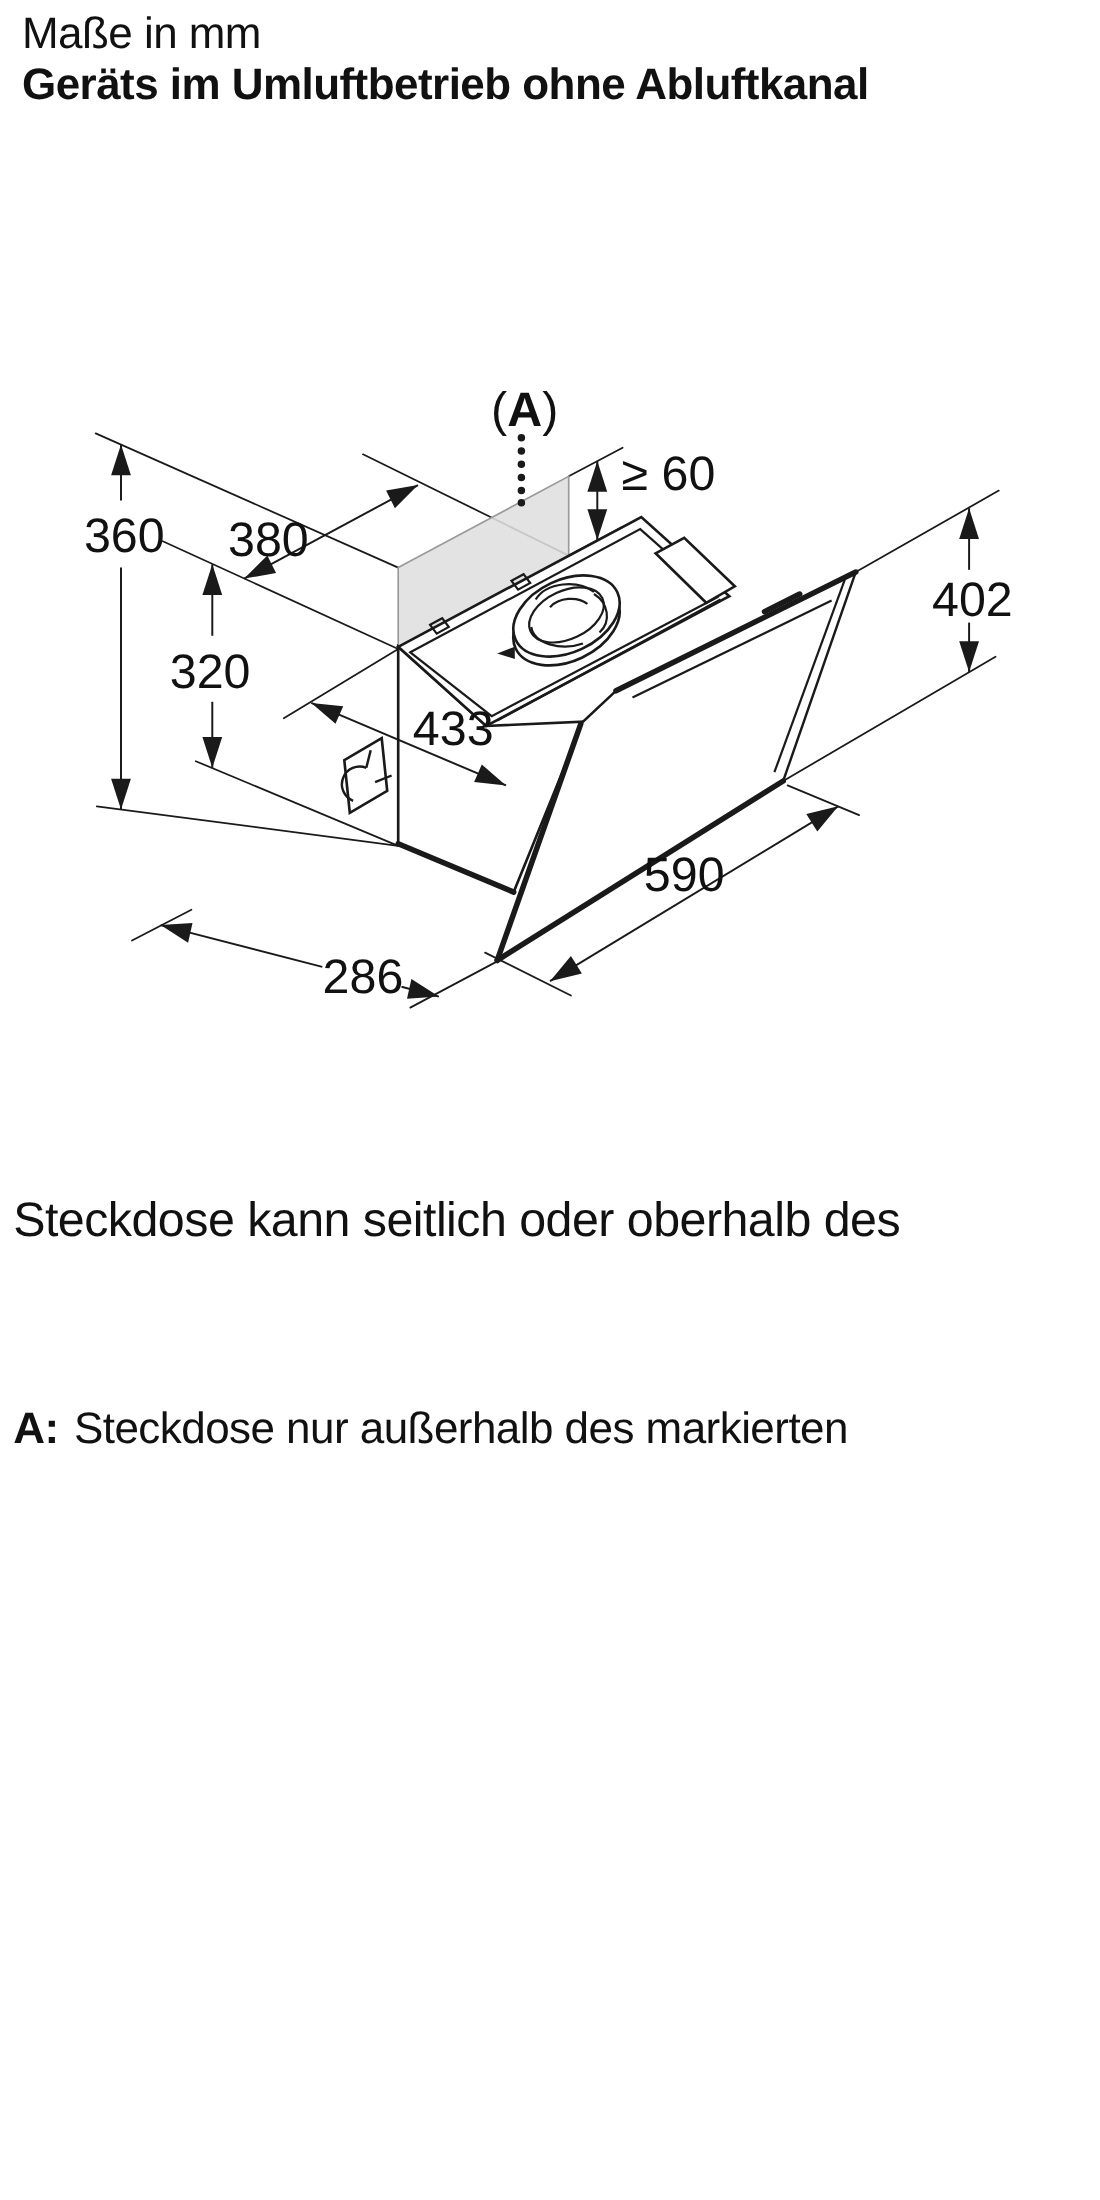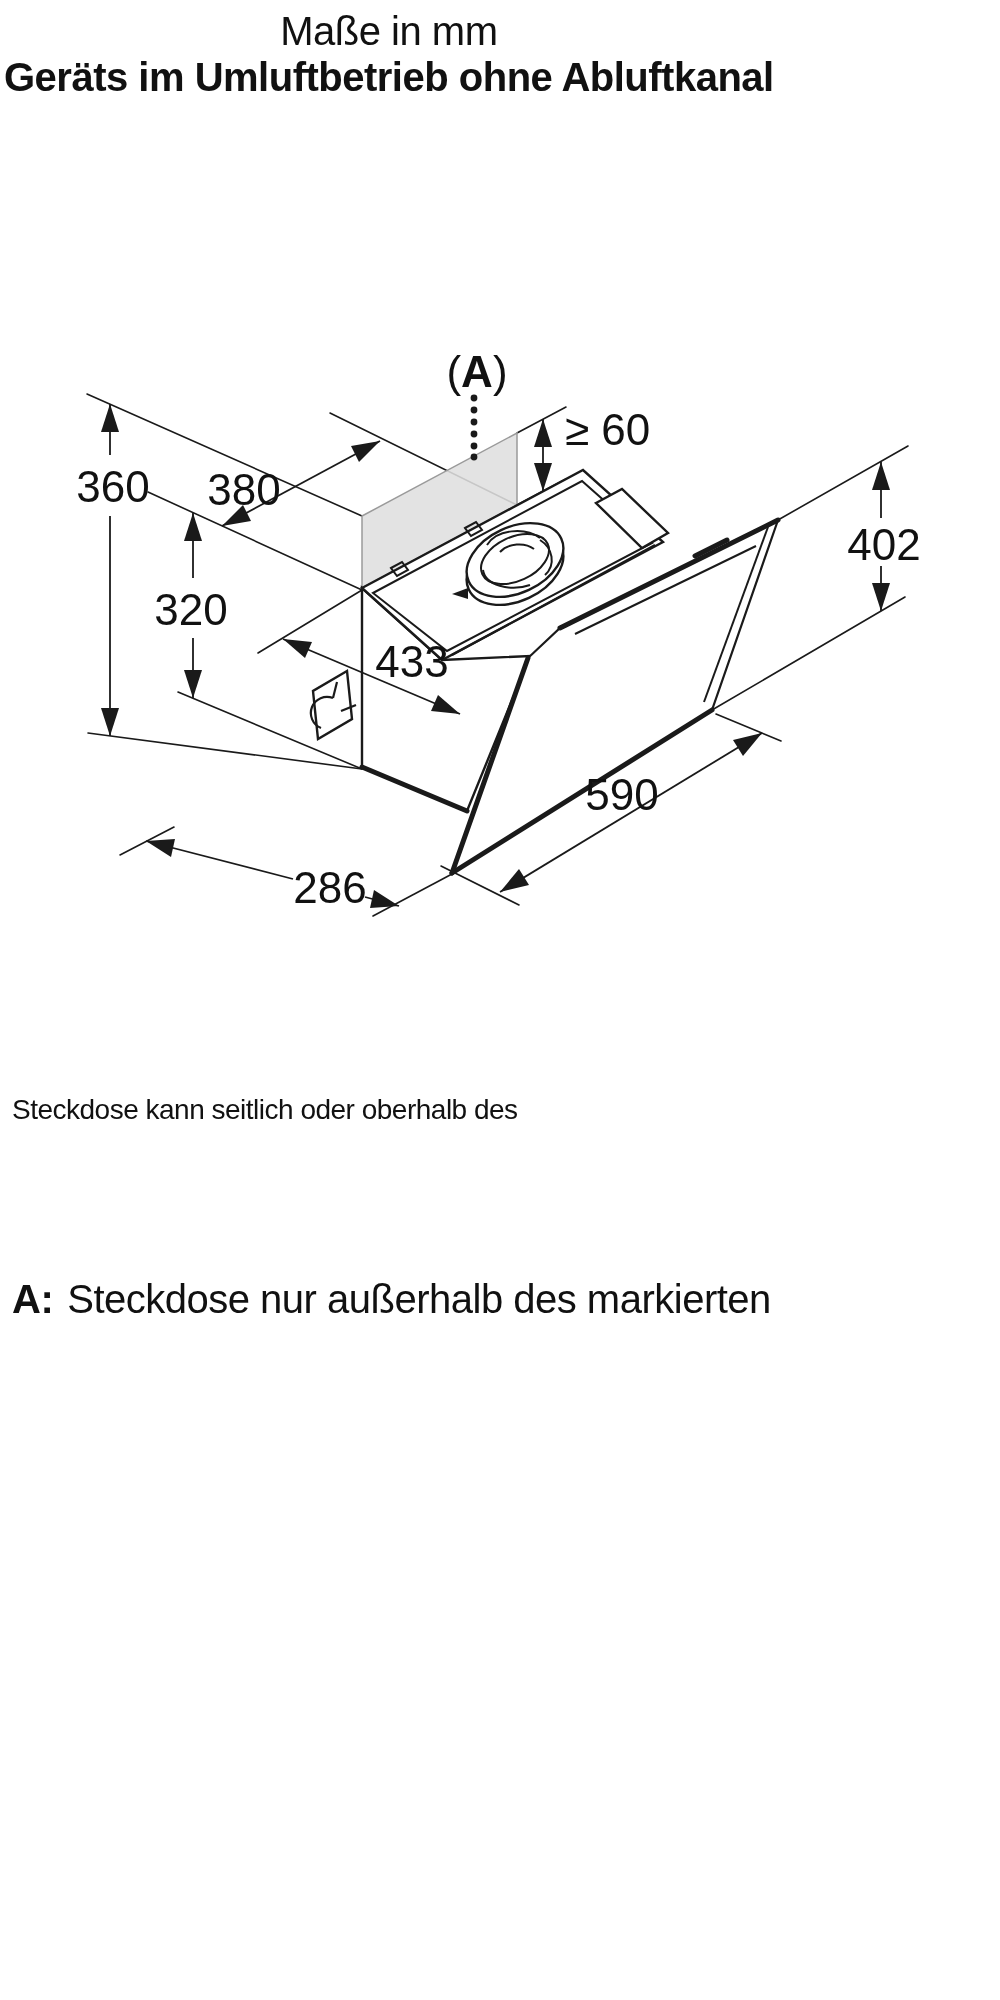--- a/index.html
+++ b/index.html
@@ -1,21 +1,21 @@
 <!DOCTYPE html>
 <html><head>
 <meta charset="utf-8">
 <style>
   html,body{margin:0;padding:0;background:#ffffff;}
   .page{position:relative;width:1000px;height:2000px;background:#fff;overflow:hidden;
         font-family:"Liberation Sans","DejaVu Sans",sans-serif;color:#111;}
-  .hdr{position:absolute;left:4px;top:8px;line-height:46px;letter-spacing:-.5px;text-align:center;}
+  .hdr{position:absolute;left:20px;top:8px;line-height:46px;letter-spacing:-.5px;}
   .hdr .sub{font-size:40px;font-weight:400;}
   .hdr .ttl{font-size:40px;font-weight:700;}
-  .note1{position:absolute;left:12px;top:1086px;font-size:28px;line-height:47px;letter-spacing:-.5px;text-align:center;}
+  .note1{position:absolute;left:12px;top:1086px;font-size:44px;line-height:47px;letter-spacing:-.5px;text-align:center;}
   .note2{position:absolute;left:12px;top:1276px;font-size:40px;line-height:47px;letter-spacing:-.5px;
          display:flex;}
   .note2 .pfx{font-weight:700;margin-right:14px;white-space:nowrap;}
   svg text{font-family:"Liberation Sans","DejaVu Sans",sans-serif;font-size:44px;fill:#111;}
   svg .dimline{stroke:#1a1a1a;stroke-width:1.8;fill:none;}
   svg .extline{stroke:#1a1a1a;stroke-width:1.6;fill:none;stroke-linecap:round;}
   svg .ah{fill:#1a1a1a;stroke:none;}
   svg .body2{stroke:#1a1a1a;stroke-width:2.4;fill:#ffffff;}
   svg .bodyln{stroke:#1a1a1a;stroke-width:2;fill:none;}
   svg .thick{stroke:#1a1a1a;stroke-width:5;fill:none;stroke-linecap:round;}

